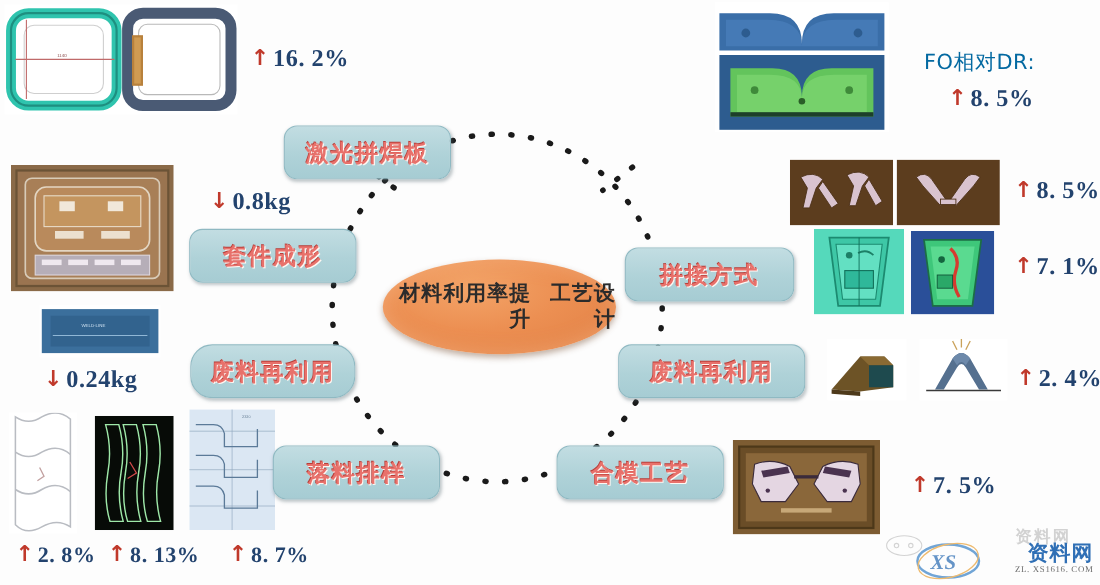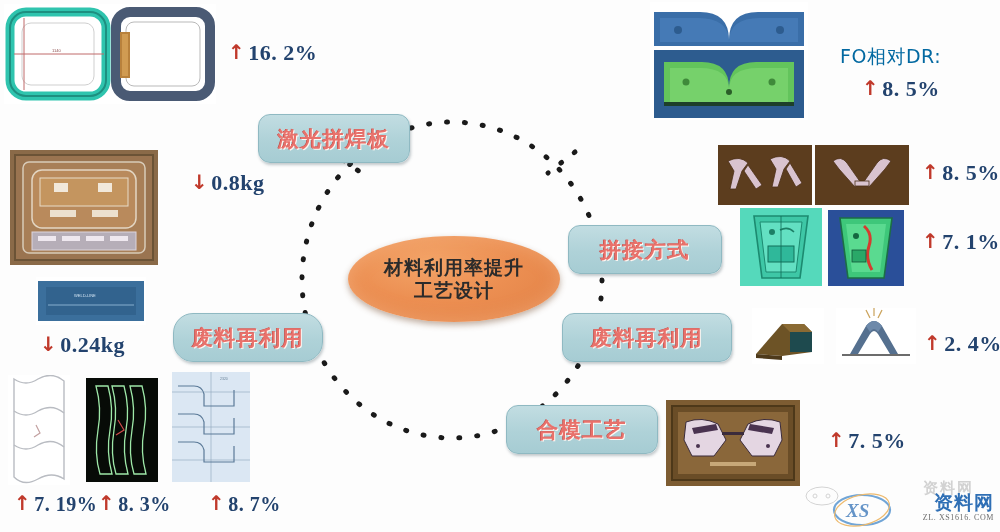--- a/index.html
+++ b/index.html
@@ -29,25 +29,25 @@
     white-space:nowrap;
   }
 
   
   .center-ellipse{
     position:absolute;
     left:348px;top:236px;width:212px;height:86px;
     border-radius:50%;
     background:radial-gradient(ellipse at 38% 30%, #f3a468 0%, #ec8f52 45%, #e07f44 100%);
     box-shadow:0 3px 6px rgba(120,80,50,.45), inset 0 0 18px rgba(255,210,170,.35);
-    display:flex;flex-direction:column;align-items:center;justify-content:center;
+    display:flex;flex-direction:row;align-items:center;justify-content:center;
     color:#2b2b2b;
     font-family:"DejaVu Sans","Liberation Sans",sans-serif;
     font-weight:bold;font-size:19px;line-height:1.22;letter-spacing:1px;
-    text-align:center;
+    text-align:right;
   }
   .center-ellipse span{display:block;}
 
   
   .stat{
     position:absolute;
     color:#23436e;
     font-family:"Liberation Serif","DejaVu Serif",serif;
     font-weight:bold;
     font-size:22px;
@@ -302,56 +302,62 @@
   <div class="center-ellipse">
     <span>材料利用率提升</span>
     <span>工艺设计</span>
   </div>
 
   <div class="node" style="left:258px;top:114px;width:150px;height:47px;">
     <span>激光拼焊板</span>
   </div>
 
 
+  <div class="node" style="left:172px;top:208px;width:150px;height:47px;">
+    <span>套件成形</span>
+  </div>
 
   <div class="node" style="left:568px;top:225px;width:152px;height:47px;">
     <span>拼接方式</span>
   </div>
 
   <div class="node" style="left:173px;top:313px;width:148px;height:47px;border-radius:20px;">
     <span>废料再利用</span>
   </div>
 
   <div class="node" style="left:562px;top:313px;width:168px;height:47px;">
     <span>废料再利用</span>
   </div>
 
+  <div class="node" style="left:248px;top:405px;width:150px;height:47px;">
+    <span>落料排样</span>
+  </div>
 
   <div class="node" style="left:506px;top:405px;width:150px;height:47px;">
     <span>合模工艺</span>
   </div>
 
   <div class="stat" style="left:228px;top:40px;">
     <span class="arr">↑</span><span>16. 2%</span>
   </div>
 
   <div class="stat" style="left:160px;top:170px;margin-left:31px;">
     <span class="arr">↓</span><span>0.8kg</span>
   </div>
 
   <div class="stat" style="left:40px;top:332px;">
     <span class="arr">↓</span><span>0.24kg</span>
   </div>
 
   <div class="stat small" style="left:14px;top:492px;">
-    <span class="arr">↑</span><span>7. 19%</span>
+    <span class="arr">↑</span><span>2. 8%</span>
   </div>
 
   <div class="stat small" style="left:98px;top:492px;">
-    <span class="arr">↑</span><span>8. 3%</span>
+    <span class="arr">↑</span><span>8. 13%</span>
   </div>
 
   <div class="stat small" style="left:208px;top:492px;">
     <span class="arr">↑</span><span>8. 7%</span>
   </div>
 
   <div class="redtitle" style="left:840px;top:44px;">FO相对DR:</div>
 
   <div class="stat" style="left:862px;top:76px;">
     <span class="arr">↑</span><span>8. 5%</span>

